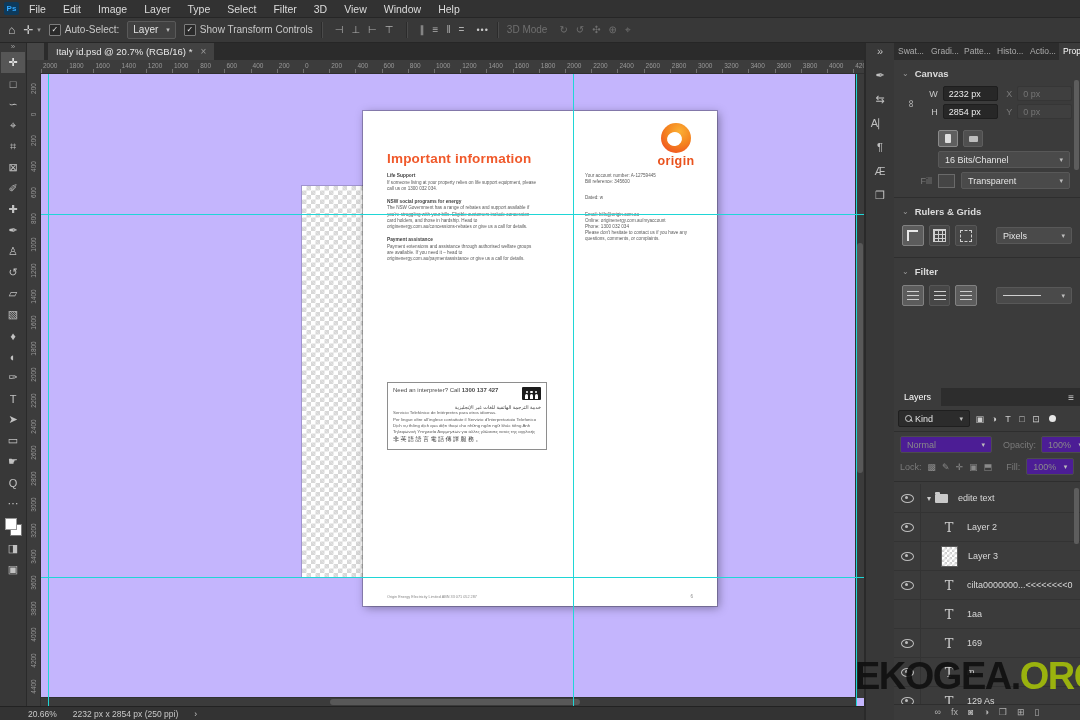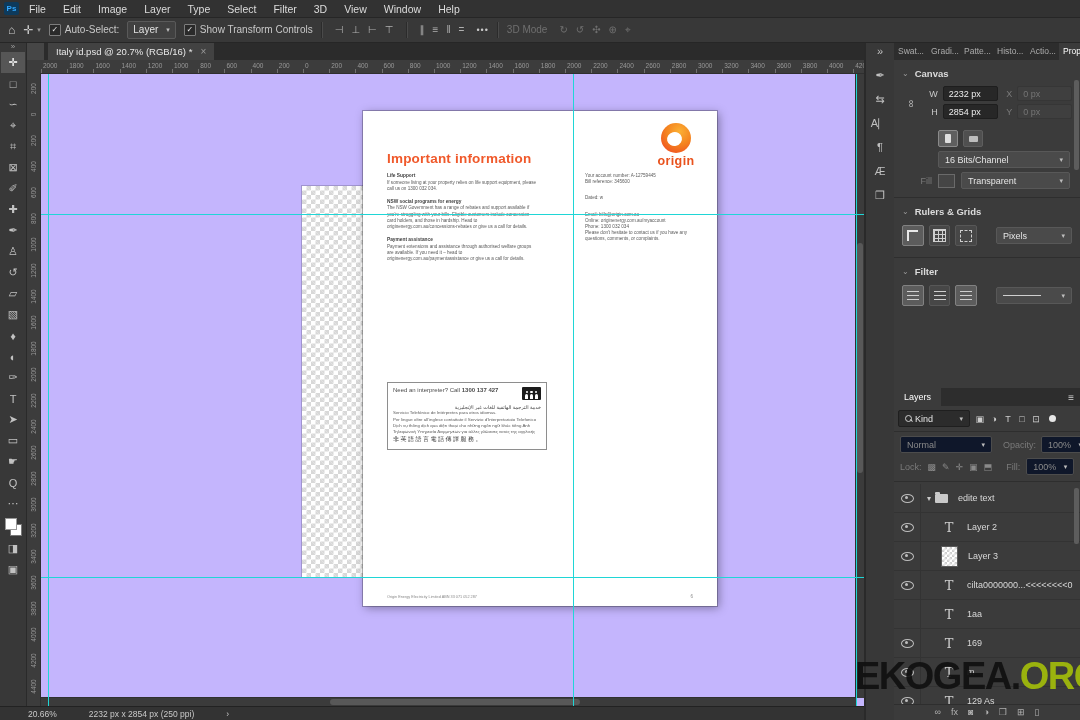--- a/index.html
+++ b/index.html
@@ -125,21 +125,21 @@
   .layerspanel{position:absolute;left:0;top:346px;right:0;bottom:0;background:#3b3b3b;}
   .ltabs{height:18px;background:#2d2d2d;display:flex;align-items:stretch;}
   .ltabname{background:#3b3b3b;color:#fff;font-size:9px;display:flex;align-items:center;padding:0 10px;}
   .lfilter{display:flex;align-items:center;gap:3px;padding:4px 4px;border-bottom:1px solid #2e2e2e;}
   .kindsel{flex:0 0 auto;width:58px;background:#2c2c2c;border:1px solid #1f1f1f;}
   .mag{width:5px;height:5px;border:1px solid #cfcfcf;border-radius:50%;position:relative;margin-right:3px;}
   .mag::after{content:"";position:absolute;left:4px;top:4px;width:3px;height:1px;background:#cfcfcf;transform:rotate(45deg);}
   .fico{color:#cdcdcd;font-size:9px;width:14px;text-align:center;}
   .pin{width:7px;height:7px;border-radius:50%;background:#e6e6e6;margin-left:3px;}
   .lblend{display:flex;align-items:center;gap:5px;padding:4px 6px 2px;color:#7a7a7a;font-size:9px;}
-  .sel.disd{background:#0f172a;color:#8a8a8a;border-color:#4c4c4c;}
+  .sel.disd{background:#4c1d95;color:#8a8a8a;border-color:#4c4c4c;}
   .llock{display:flex;align-items:center;gap:6px;padding:3px 6px 6px;color:#7a7a7a;font-size:9px;border-bottom:1px solid #2e2e2e;}
   .lki{color:#8a8a8a;font-size:9px;}
   .llist{position:absolute;left:0;right:0;top:96px;bottom:16px;overflow:hidden;}
   .lrow{height:28px;display:flex;align-items:center;border-bottom:1px solid #333;}
   .eyebox{width:26px;align-self:stretch;border-right:1px solid #333;display:flex;align-items:center;justify-content:center;flex:0 0 auto;}
   .eye{display:inline-block;width:11px;height:7px;border:1px solid #bdbdbd;border-radius:50%;position:relative;}
   .eye::after{content:"";position:absolute;left:3px;top:1.5px;width:3px;height:3px;border-radius:50%;background:#bdbdbd;}
   .eyeoff{display:inline-block;width:11px;height:7px;}
   .lcontent{display:flex;align-items:center;}
   .lcontent.child{margin-left:20px;}
@@ -147,21 +147,21 @@
   .folder{width:13px;height:9px;background:#c9c9c9;border-radius:1px;position:relative;}
   .folder::before{content:"";position:absolute;top:-2px;left:0;width:5px;height:2px;background:#c9c9c9;border-radius:1px 1px 0 0;}
   .tthumb{width:16px;height:20px;display:flex;align-items:center;justify-content:center;color:#cfcfcf;font-family:"DejaVu Serif",serif;font-size:13px;}
   .pthumb{width:15px;height:19px;border:1px solid #5a5a5a;background-color:#fff;
     background-image:linear-gradient(45deg,#cfcfcf 25%,transparent 25%,transparent 75%,#cfcfcf 75%),linear-gradient(45deg,#cfcfcf 25%,transparent 25%,transparent 75%,#cfcfcf 75%);
     background-size:5px 5px;background-position:0 0,2.5px 2.5px;}
   .lname{color:#d8d8d8;font-size:9px;margin-left:10px;white-space:nowrap;overflow:hidden;max-width:108px;}
   .lfooter{position:absolute;left:0;right:0;bottom:1px;height:14px;display:flex;align-items:center;justify-content:center;gap:10px;color:#b0b0b0;font-size:9px;border-top:1px solid #2e2e2e;}
   .lscroll{position:absolute;right:1px;top:100px;width:5px;height:56px;background:#5d5d5d;border-radius:2px;}
   
-  .statusbar{position:absolute;left:0;bottom:0;width:864px;height:14px;background:#333;border-top:1px solid #222;display:flex;align-items:center;gap:32px;color:#c9c9c9;font-size:8.5px;padding-left:28px;box-sizing:border-box;z-index:10;}
+  .statusbar{position:absolute;left:0;bottom:0;width:864px;height:14px;background:#333;border-top:1px solid #222;display:flex;align-items:center;gap:16px;color:#c9c9c9;font-size:8.5px;padding-left:28px;box-sizing:border-box;z-index:10;}
   
   .watermark{position:absolute;left:855px;top:655px;z-index:60;font-size:38px;font-weight:bold;letter-spacing:-1.5px;white-space:nowrap;pointer-events:none;}
   .wd{color:rgba(16,16,16,.92);}
   .wg{color:rgba(154,178,14,.95);}
 </style>
 </head>
 <body>
 
 <div class="app">
 

